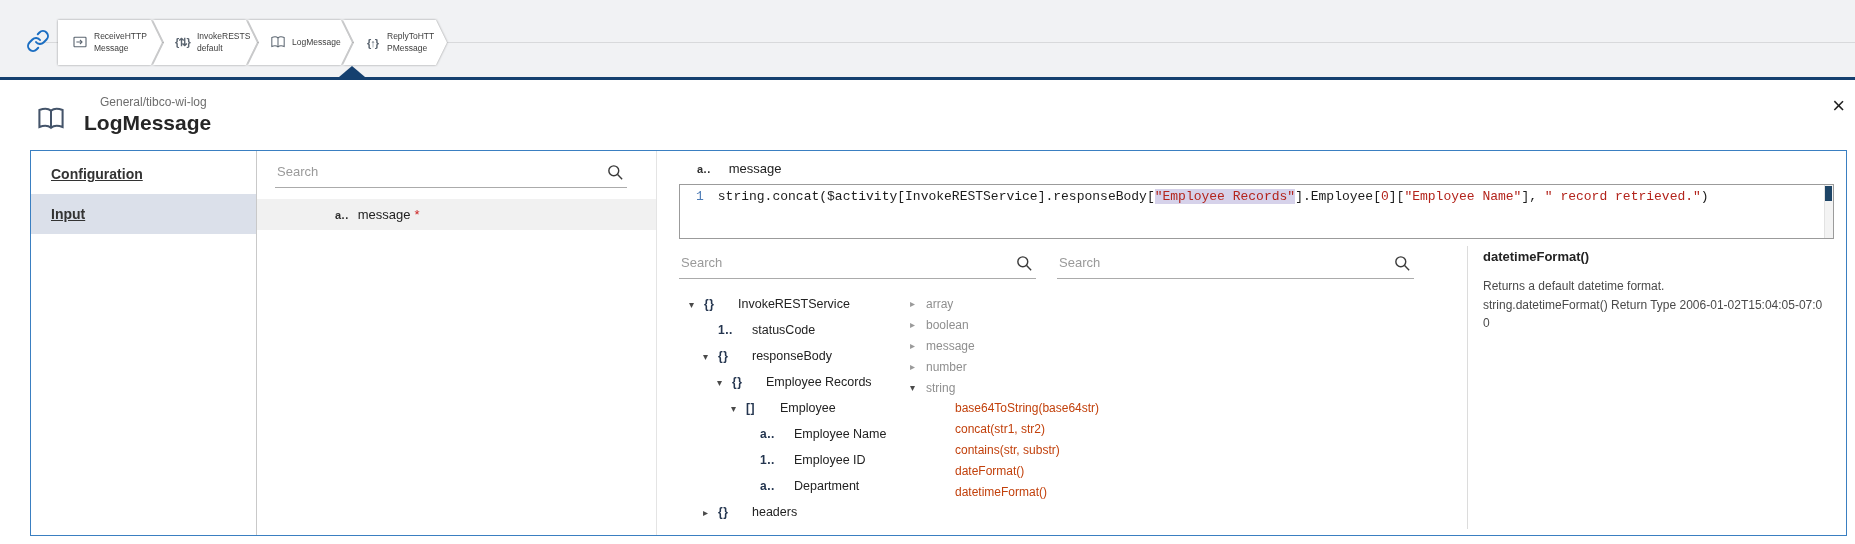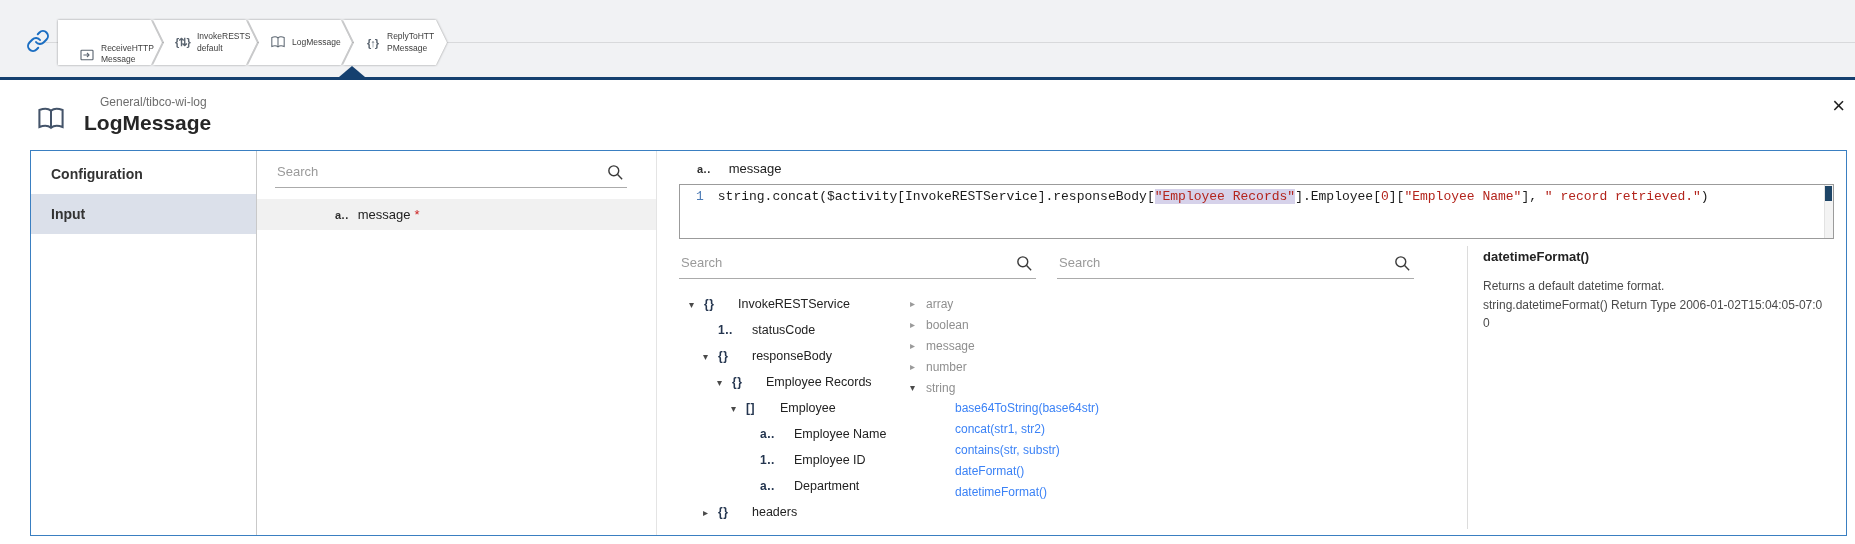--- a/index.html
+++ b/index.html
@@ -15,40 +15,39 @@
   .tabs { position:absolute; left:58px; top:20px; display:flex; }
   .tab-wrap { filter:drop-shadow(0 0 1px rgba(70,70,70,0.55)); }
   .tab-wrap + .tab-wrap { margin-left:-9px; }
   .tab {
     width:104px; height:45px; background:#fff; display:flex; align-items:center; gap:6px;
     padding-left:21px; cursor:pointer;
     clip-path:polygon(0 0, calc(100% - 11px) 0, 100% 50%, calc(100% - 11px) 100%, 0 100%, 11px 50%);
   }
   .tab-wrap:first-child .tab {
     clip-path:polygon(0 0, calc(100% - 11px) 0, 100% 50%, calc(100% - 11px) 100%, 0 100%);
-    padding-left:20px;
-    align-items:flex-end;
+    padding-left:13px;
   }
   .tab-icon { flex:none; width:17px; color:#5b6570; font-size:11px; font-weight:700; text-align:center; letter-spacing:-1px; }
   .tab-label { font-size:8.5px; color:#3d3d3d; line-height:1.3; }
   .sel-wedge { position:absolute; left:339px; top:66px; width:0; height:0;
     border-left:13px solid transparent; border-right:13px solid transparent; border-bottom:11px solid #15406f; }
   .separator { position:absolute; left:0; top:77px; width:100%; height:3px; background:#15406f; }
 
   
   .big-book { position:absolute; left:36px; top:106px; }
   .crumb { position:absolute; left:100px; top:95px; font-size:12px; color:#6d6d6d; }
   .page-title { position:absolute; left:84px; top:111px; font-size:21px; font-weight:700; color:#262626; }
   .close-btn { position:absolute; right:10px; top:95px; font-size:22px; color:#1f1f1f; cursor:pointer; line-height:1; }
 
   
   .panel { position:absolute; left:30px; top:150px; width:1817px; height:386px; border:1px solid #3a7fc1; background:#fff; }
 
   .sidebar { position:absolute; left:0; top:0; width:225px; height:100%; padding-top:3px; }
-  .side-item { height:40px; display:flex; align-items:center; padding-left:20px; font-size:14px; font-weight:700; color:#333; cursor:pointer; }
+  .side-item { height:40px; display:flex; align-items:center; padding-left:20px; font-size:14px; font-weight:700; color:#333; cursor:pointer;text-decoration:underline; }
   .side-item.selected { background:#dbe0ea; }
   .vdiv-fields { position:absolute; left:225px; top:0; bottom:0; width:1px; background:#c9c9c9; }
 
   
   .fields { position:absolute; left:226px; top:0; width:399px; height:100%; }
   .search { border-bottom:1px solid #ababab; display:flex; align-items:center; }
   .search input { border:none; outline:none; background:transparent; flex:1; font-family:inherit; font-size:13px; color:#333; padding:0 0 7px 2px; }
   .search input::placeholder { color:#9a9a9a; }
   .search svg { flex:none; margin:0 2px 5px 0; }
   .fields-search { position:absolute; left:18px; top:12px; width:352px; }
@@ -80,21 +79,21 @@
   .tree-row { display:flex; align-items:center; height:26px; font-size:12.5px; color:#222; cursor:pointer; }
   .d0{padding-left:10px}.d1{padding-left:24px}.d2{padding-left:38px}.d3{padding-left:52px}.d4{padding-left:66px}
   .exp { width:15px; font-size:10px; color:#4a4a4a; flex:none; }
   .tico { width:22px; font-weight:700; font-size:12px; color:#24354f; flex:none; letter-spacing:0.5px; }
   .tlabel { margin-left:12px; white-space:nowrap; }
 
   .functions { position:absolute; left:253px; top:142px; width:330px; }
   .fn-cat { display:flex; align-items:center; height:21px; font-size:12px; color:#8f8f8f; cursor:pointer; }
   .fn-cat .exp { width:16px; color:#9a9a9a; }
   .fn-cat.expanded .exp { color:#4a4a4a; }
-  .fn-item { height:21px; line-height:21px; padding-left:45px; font-size:12px; color:#3b82f6; cursor:pointer; white-space:nowrap; }
+  .fn-item { height:21px; line-height:21px; padding-left:45px; font-size:12px; color:#c2410c; cursor:pointer; white-space:nowrap; }
 
   .vdiv-doc { position:absolute; left:810px; top:95px; bottom:6px; width:1px; background:#dcdcdc; }
 
   .doc { position:absolute; left:826px; top:98px; width:345px; }
   .doc-title { font-size:13px; font-weight:700; color:#222; margin-bottom:13px; }
   .doc-line { font-size:12px; color:#4a4a4a; line-height:1.55; }
   .doc-example { word-break:break-all; }
 </style>
 </head>
 <body>

